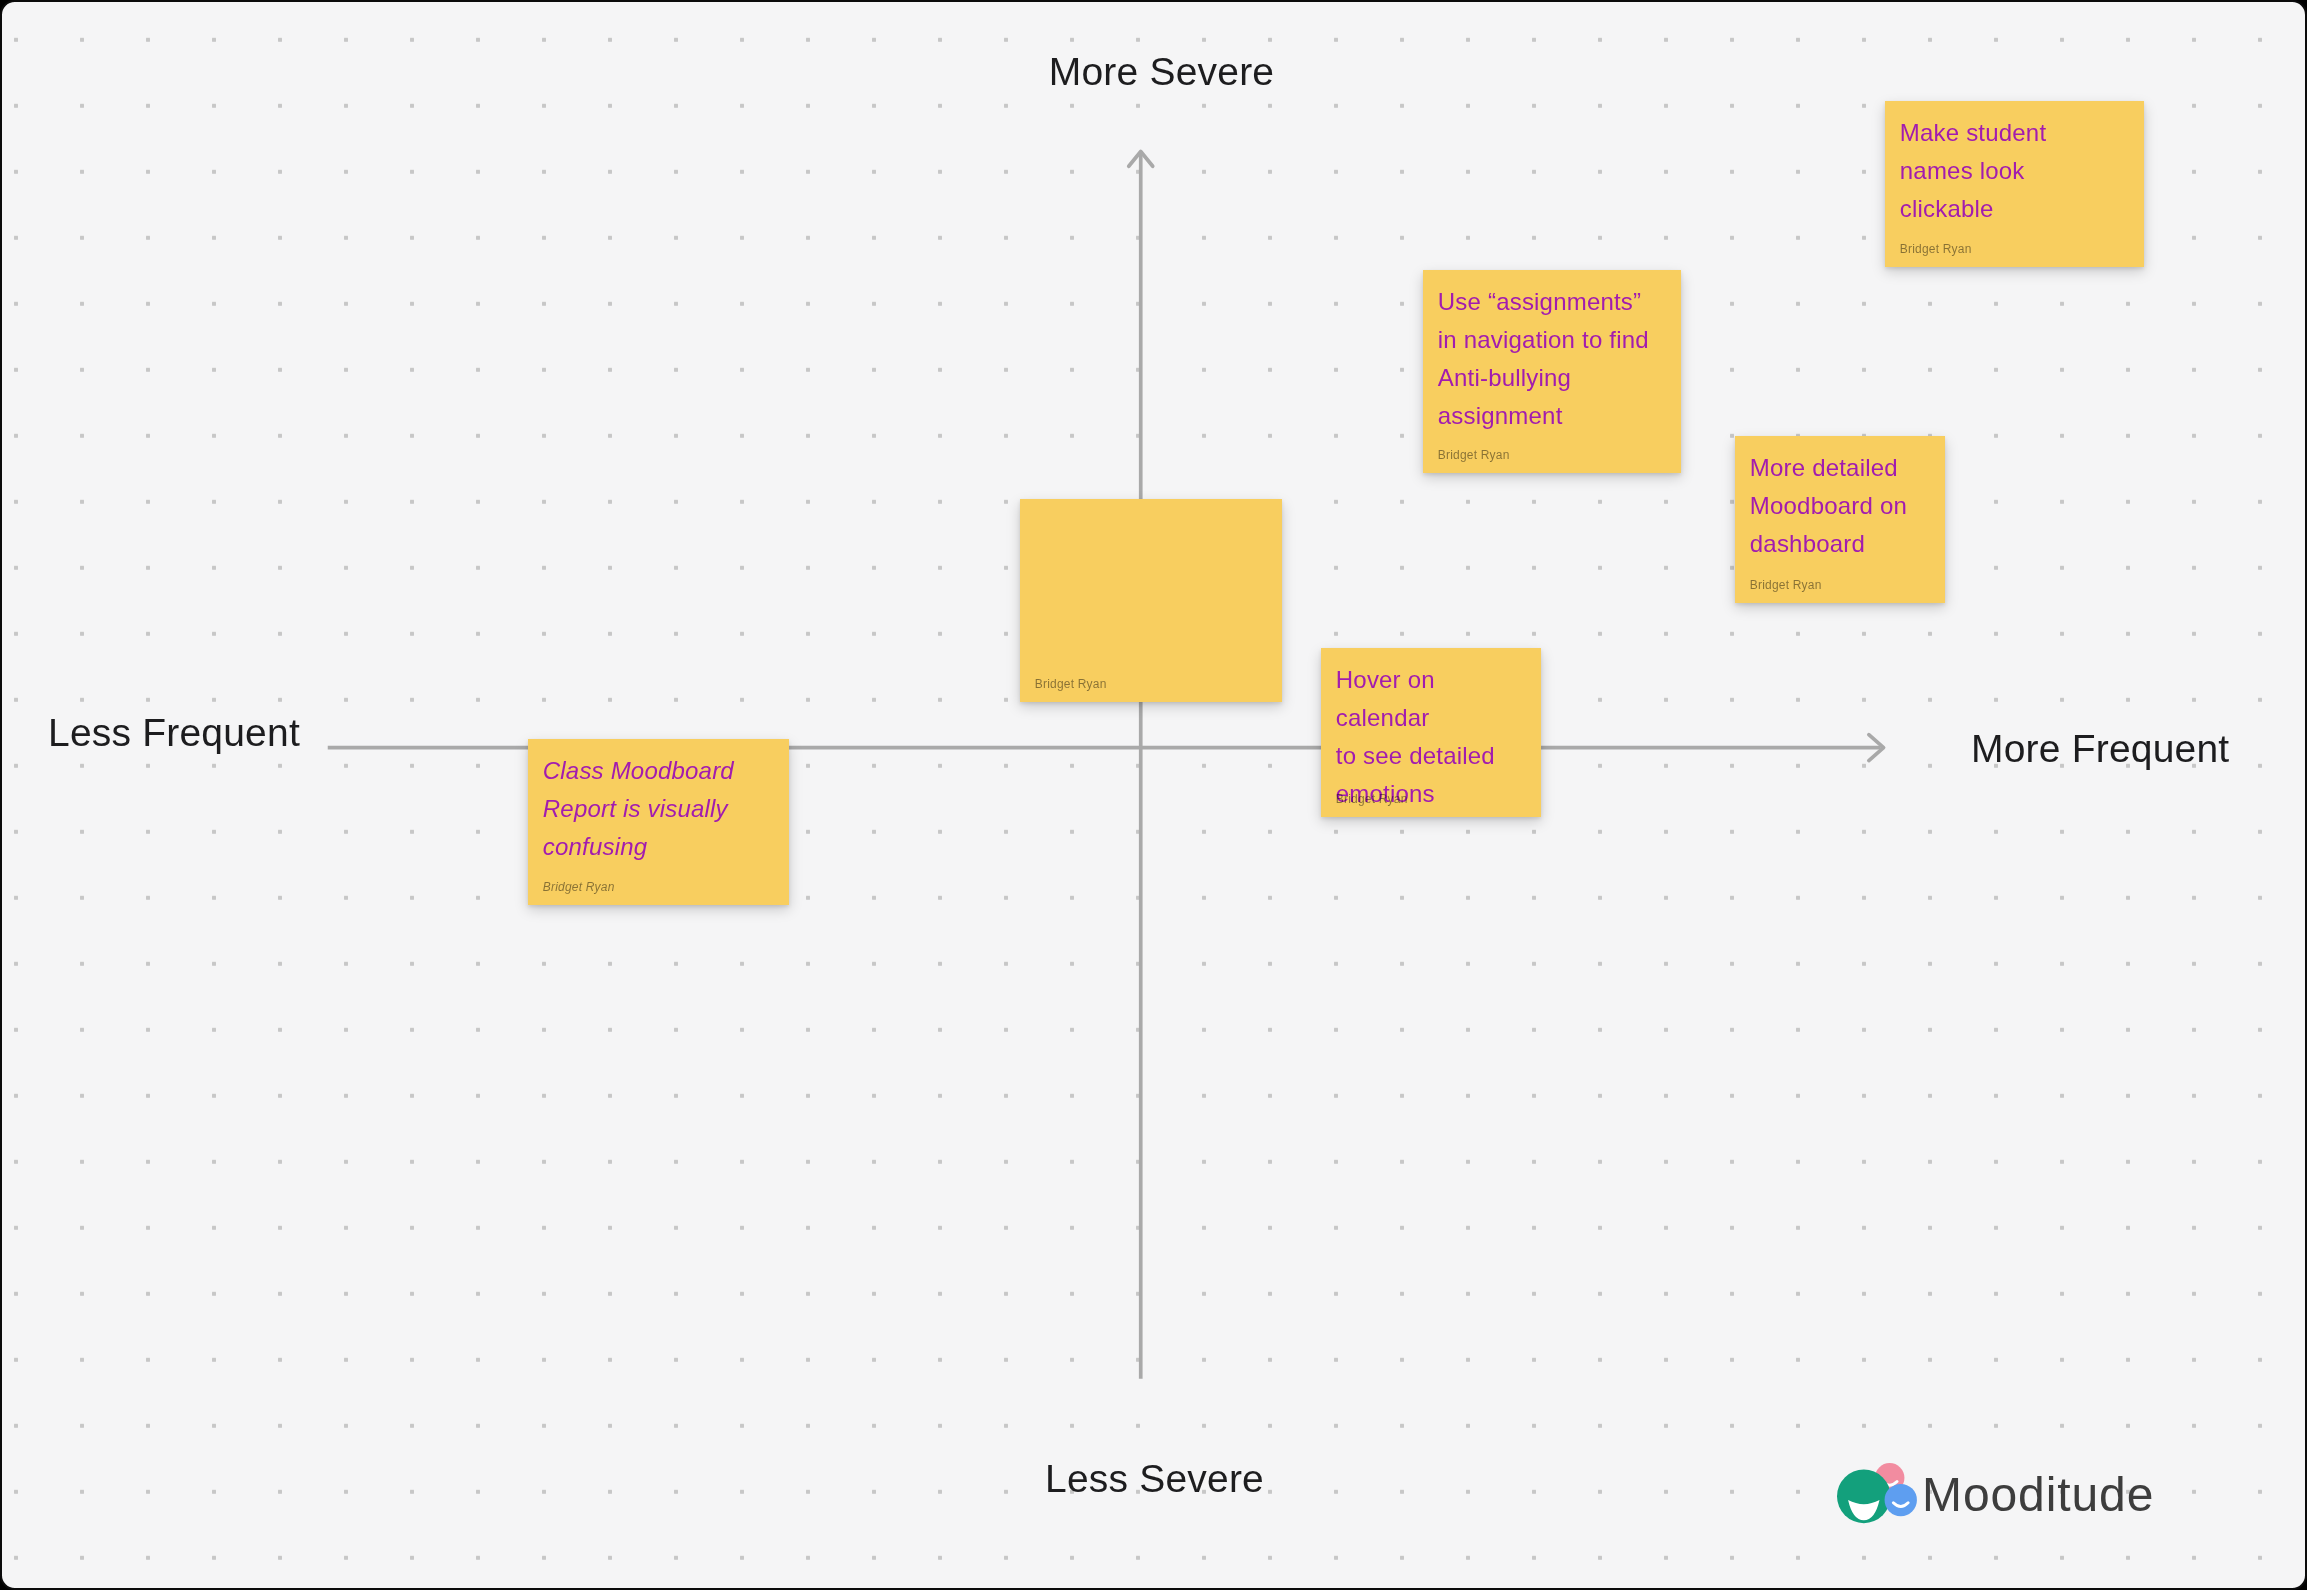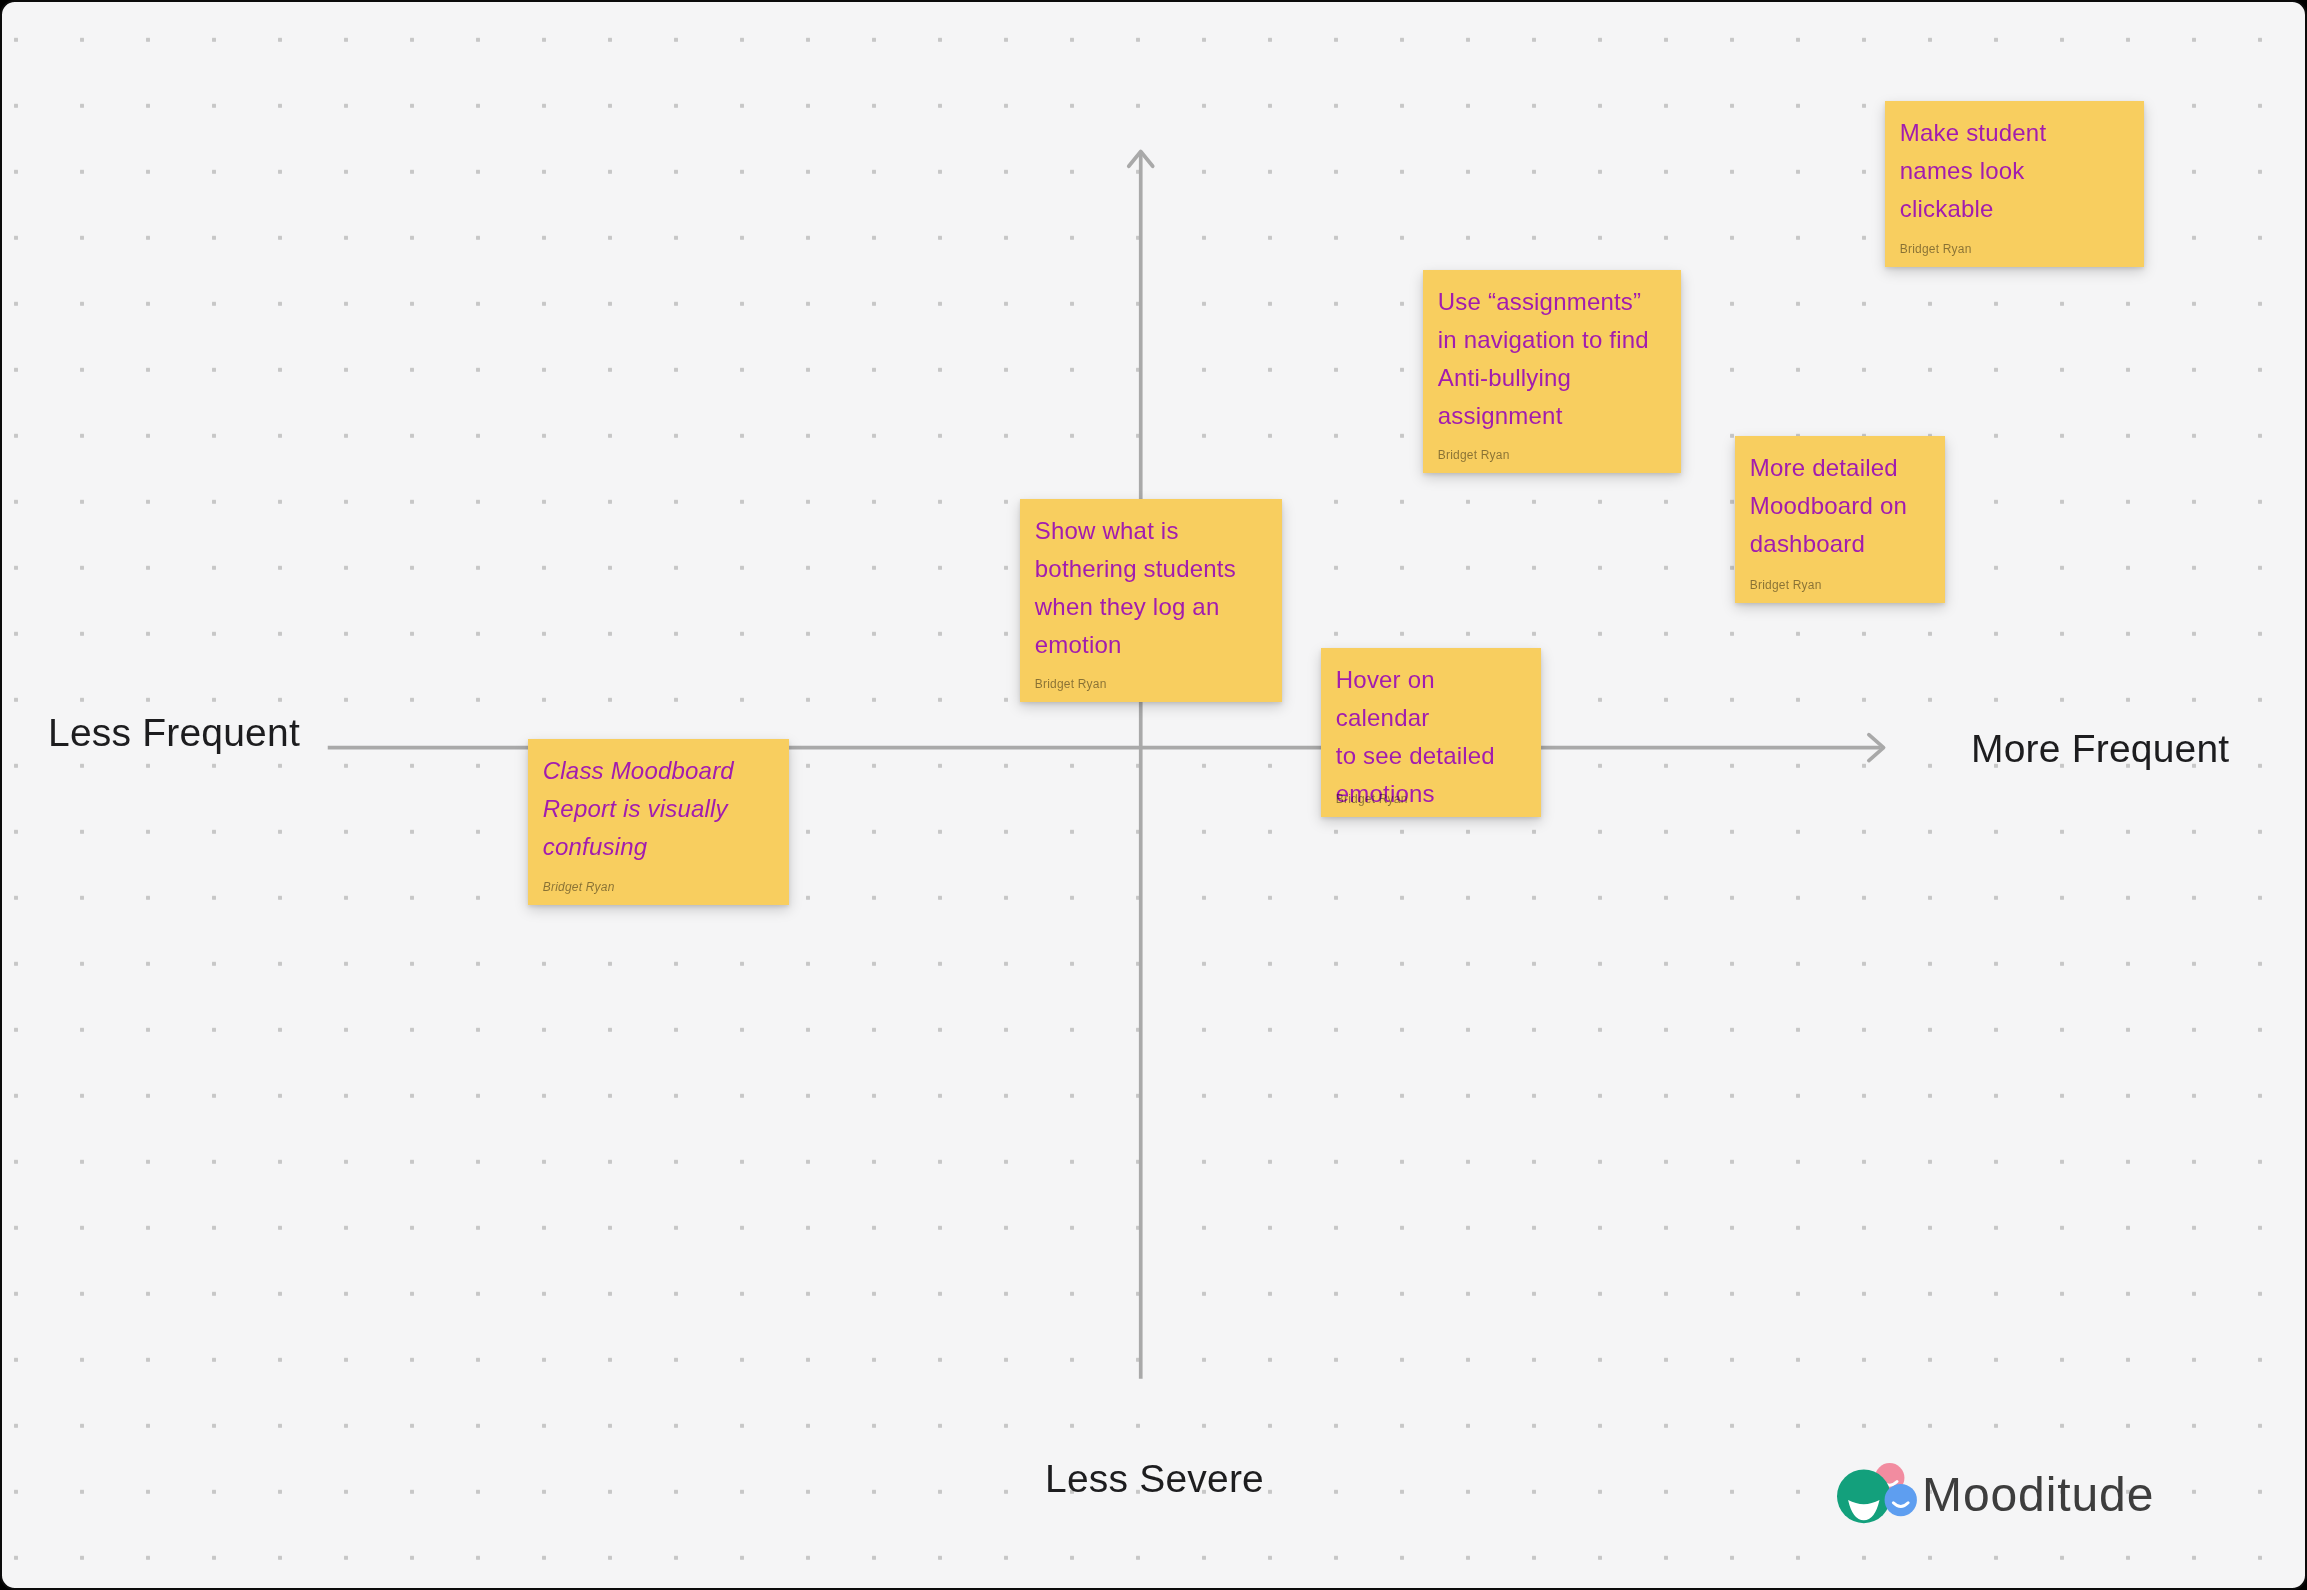--- a/index.html
+++ b/index.html
@@ -57,20 +57,21 @@
 
   <svg class="axis-svg" width="2307" height="1590" viewBox="0 0 2500 1723">
 
     <line x1="1234" y1="164" x2="1234" y2="1492" stroke="#a9a9a9" stroke-width="4"></line>
     <polyline points="1221,178 1234,162 1247,178" fill="none" stroke="#a9a9a9" stroke-width="4" stroke-linecap="round" stroke-linejoin="round"></polyline>
 
     <line x1="353" y1="808" x2="2036" y2="808" stroke="#a9a9a9" stroke-width="4"></line>
     <polyline points="2023,794 2039,808 2023,822" fill="none" stroke="#a9a9a9" stroke-width="4" stroke-linecap="round" stroke-linejoin="round"></polyline>
   </svg>
 
+  <div class="axis-label lbl-top">More Severe</div>
   <div class="axis-label lbl-bottom">Less Severe</div>
   <div class="axis-label lbl-left">Less Frequent</div>
   <div class="axis-label lbl-right">More Frequent</div>
 
   <div class="sticky s1">
     <div class="note-text">Make student
 names look
 clickable</div>
     <div class="note-author">Bridget Ryan</div>
   </div>
@@ -84,24 +85,20 @@
   </div>
 
   <div class="sticky s3">
     <div class="note-text">More detailed
 Moodboard on
 dashboard</div>
     <div class="note-author">Bridget Ryan</div>
   </div>
 
   <div class="sticky s4">
-    <div class="note-text">Show what is
-bothering students
-when they log an
-emotion</div>
     <div class="note-author">Bridget Ryan</div>
   </div>
 
   <div class="sticky s5">
     <div class="note-text">Hover on calendar
 to see detailed
 emotions</div>
     <div class="note-author">Bridget Ryan</div>
   </div>
 

